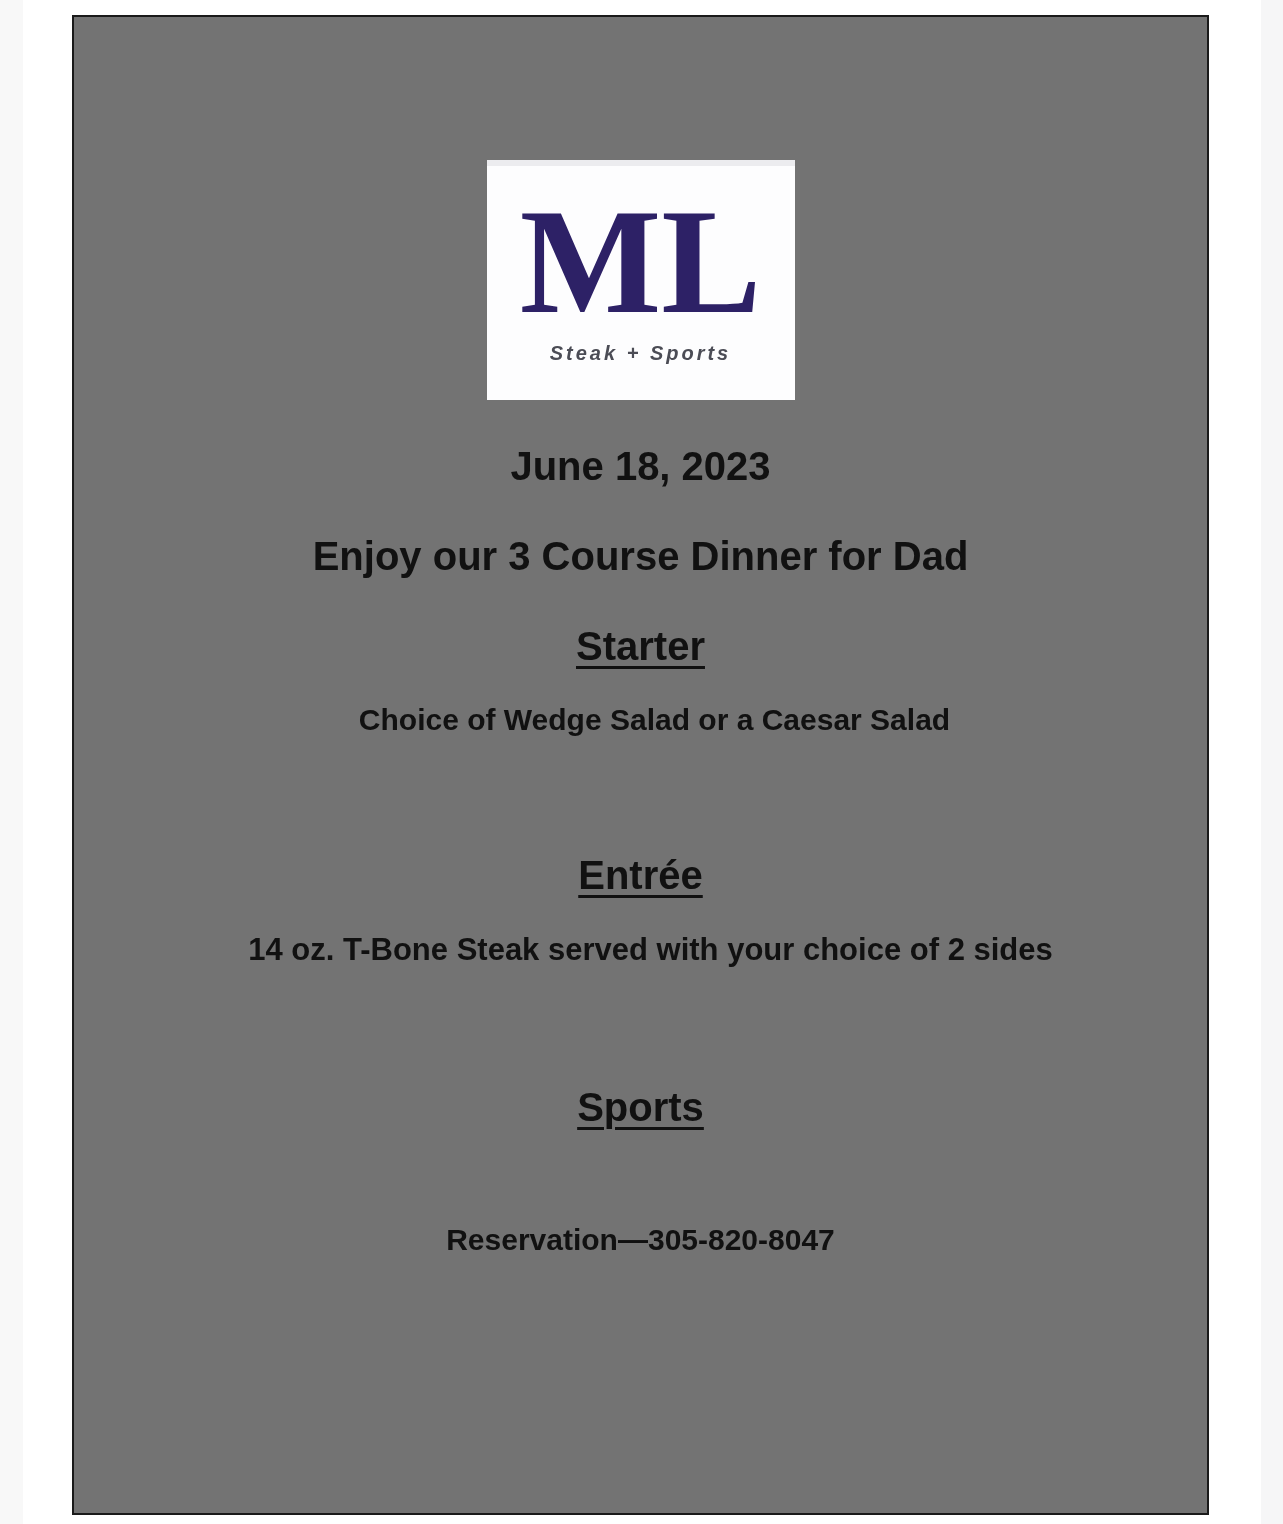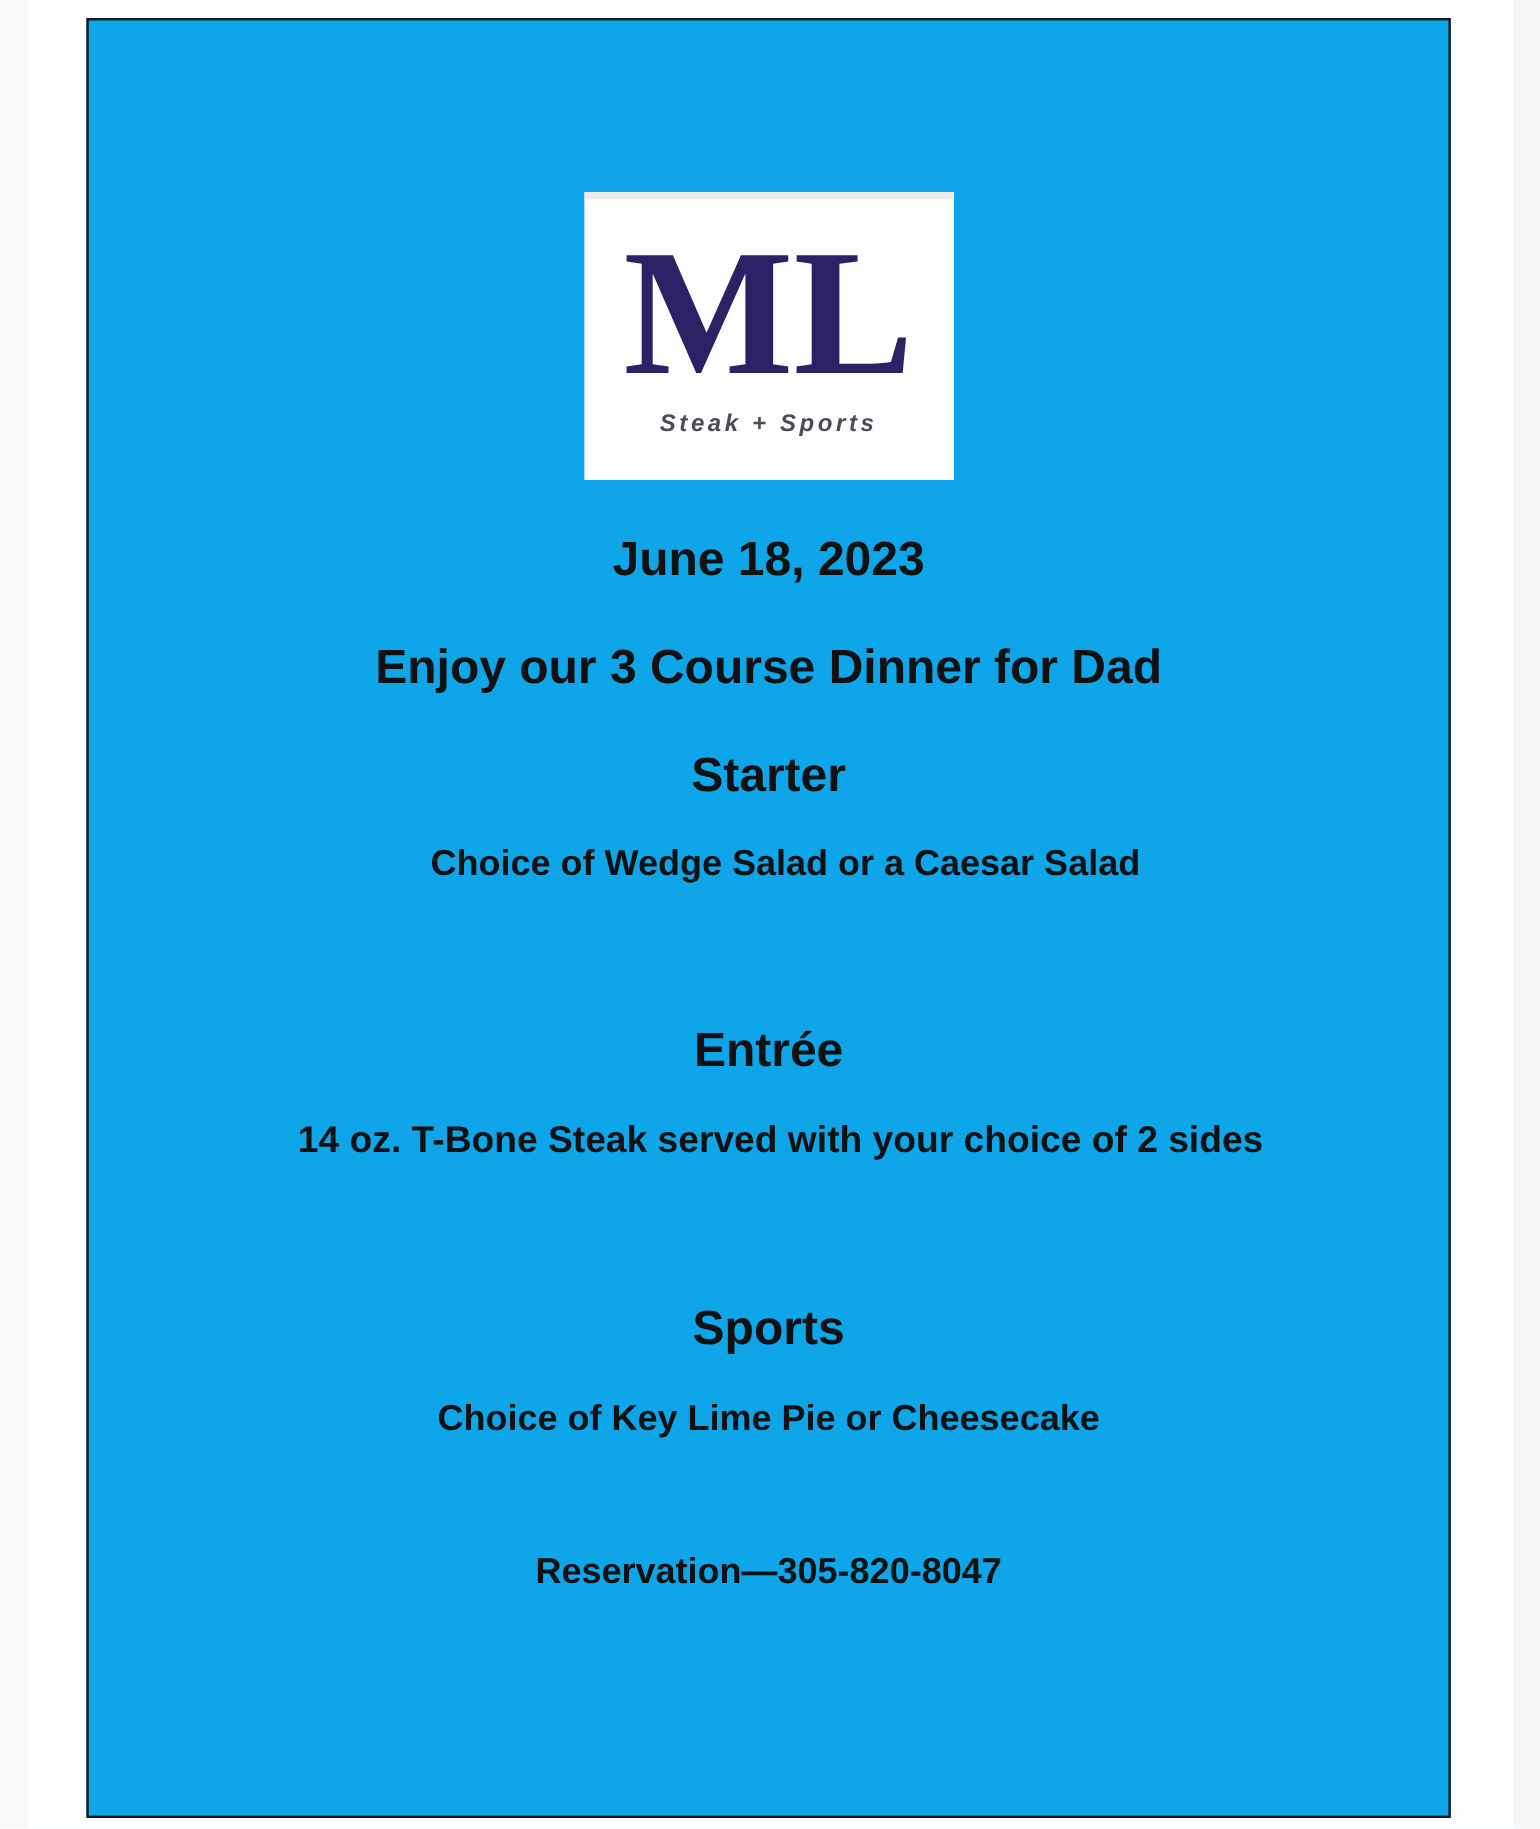--- a/index.html
+++ b/index.html
@@ -20,21 +20,21 @@
   }
   .edge-strip.left  { left: 0;  width: 23px; }
   .edge-strip.right { right: 0; width: 22px; background: #f6f6f7; }
 
   .page {
     position: absolute;
     left: 72px;
     top: 15px;
     width: 1137px;
     height: 1500px;
-    background: #0ea5e9;
+    background: #737373;
     border: 2px solid var(--border-color, #1a1a1a);
     box-sizing: border-box;
     text-align: center;
     color: var(--text-color, #111111);
   }
 
   .logo-box {
     width: 308px;
     height: 240px;
     margin: 143px auto 0;
@@ -73,20 +73,21 @@
     line-height: 1.2;
   }
   .big   { font-size: 40px; }
   .body-line { font-size: 30px; }
 
   .menu-title    { margin-top: 35px; }
   .menu-date     { margin-top: 42px; }
   .menu-subtitle { margin-top: 42px; }
 
   .section-heading {
+    text-decoration: underline;
     text-decoration-thickness: 3px;
     text-underline-offset: 6px;
   }
   .sec-starter .section-heading { margin-top: 42px; }
   .sec-starter .section-desc    { margin-top: 32px; padding-left: 28px; }
   .sec-entree  .section-heading { margin-top: 113px; }
   .sec-entree  .section-desc    { margin-top: 32px; font-size: 31px; padding-left: 20px; }
   .sec-dessert .section-heading { margin-top: 115px; }
   .sec-dessert .section-desc    { margin-top: 34px; }
 
@@ -114,18 +115,17 @@
     <div class="t body-line section-desc">Choice of Wedge Salad or a Caesar Salad</div>
   </div>
 
   <div class="section sec-entree">
     <div class="t big section-heading">Entrée</div>
     <div class="t body-line section-desc">14 oz. T-Bone Steak served with your choice of 2 sides</div>
   </div>
 
   <div class="section sec-dessert">
     <div class="t big section-heading">Sports</div>
-    <div class="t body-line section-desc">Choice of Key Lime Pie or Cheesecake</div>
   </div>
 
   <div class="t body-line reservation">Reservation—305-820-8047</div>
 
 </div>
 
 </body></html>

